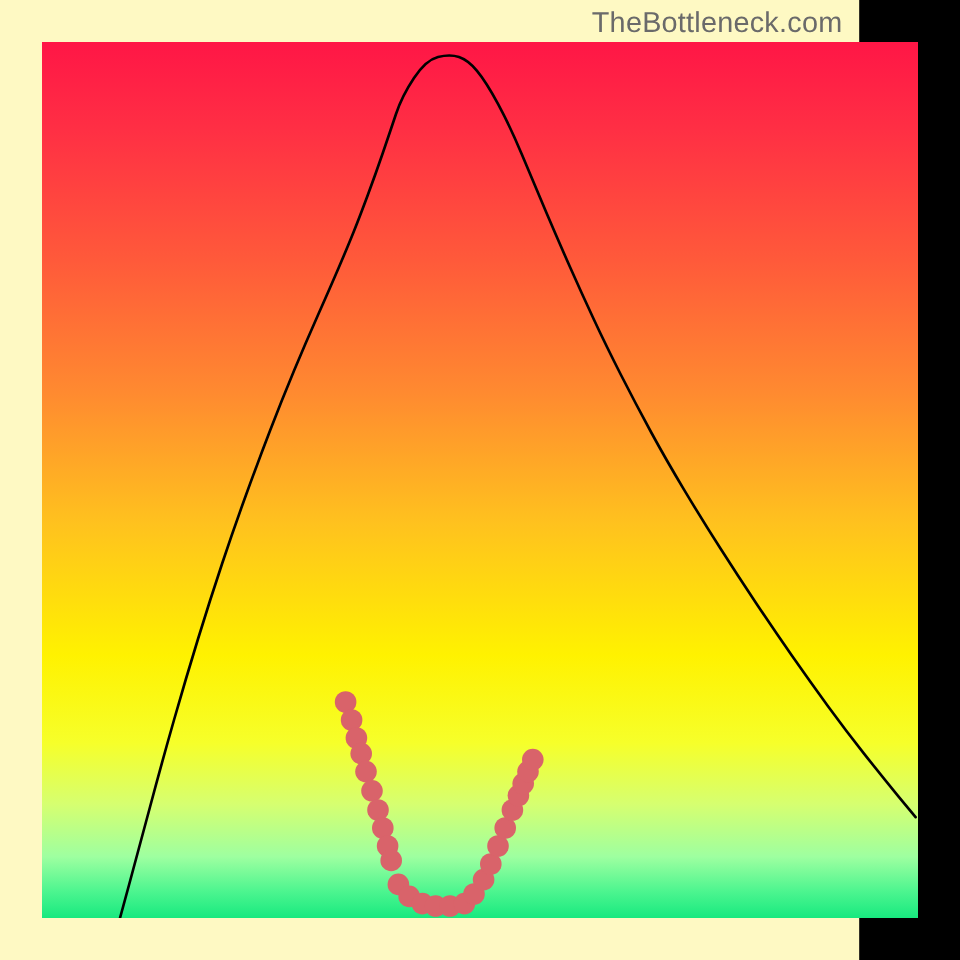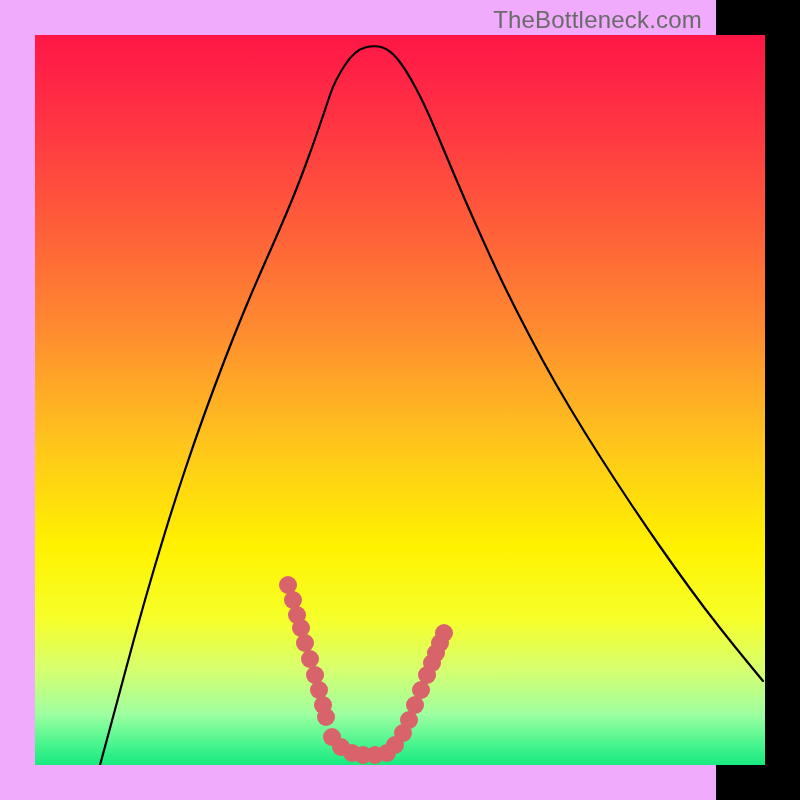--- a/index.html
+++ b/index.html
@@ -8,21 +8,21 @@
     width: 800px;
     height: 800px;
     background: #000;
     font-family: Arial, Helvetica, sans-serif;
     overflow: hidden;
   }
   .frame {
     position: relative;
     width: 716px;
     height: 800px;
-    background: #f0abfc;
+    background: #fef9c3;
   }
   .plot-area {
     position: absolute;
     left: 35px;
     top: 35px;
     width: 730px;
     height: 730px;
     overflow: hidden;
   }
   .gradient-bg {

